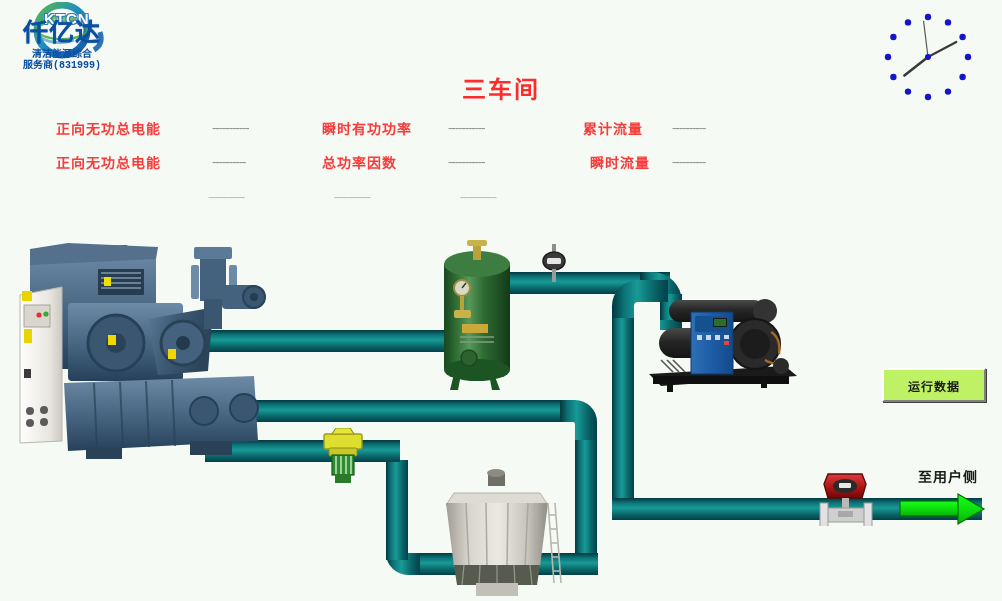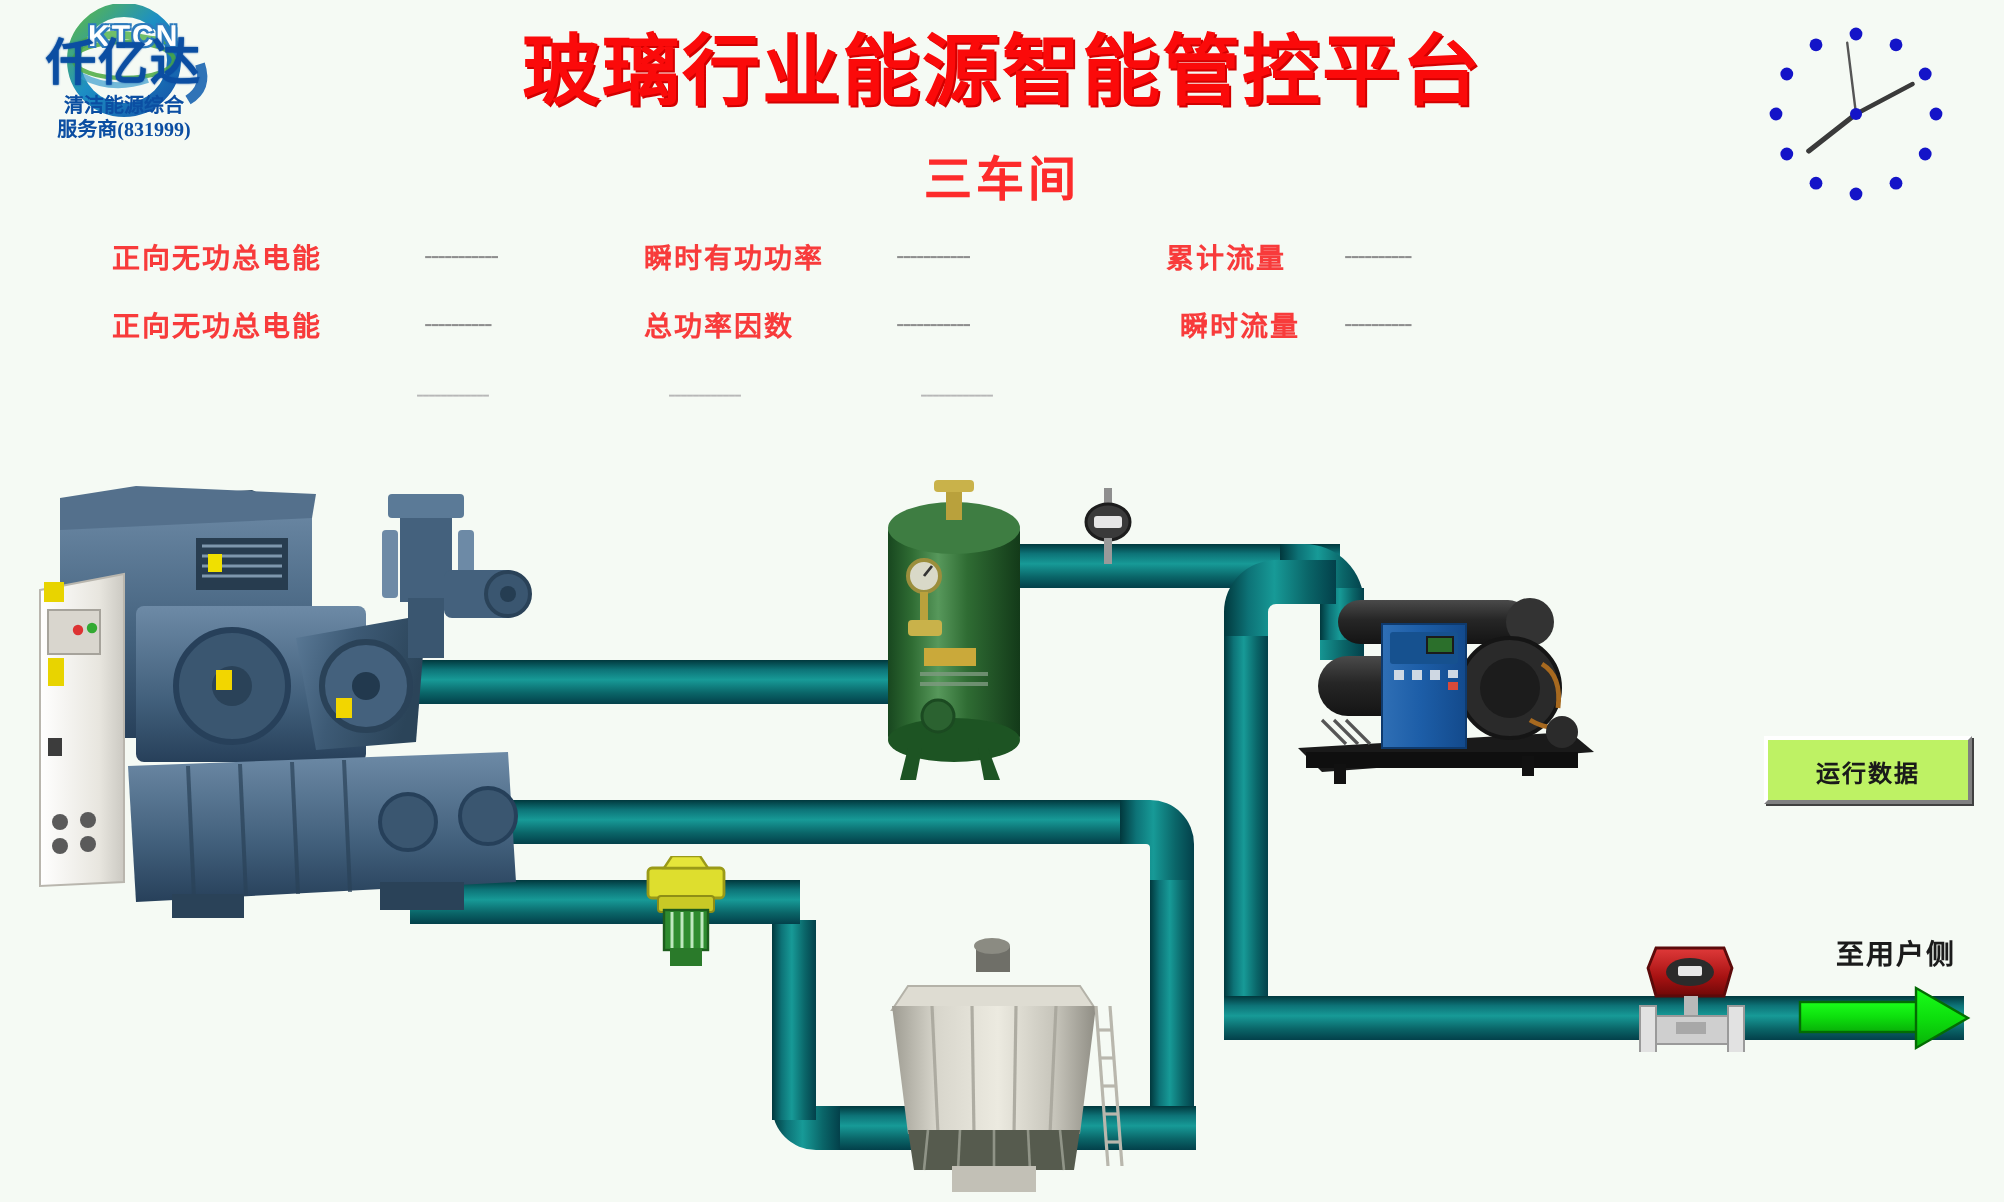--- a/index.html
+++ b/index.html
@@ -27,21 +27,21 @@
     color:#ffffff;letter-spacing:1px;
     text-shadow:1px 1px 0 #2d7bbd,-1px -1px 0 #2d7bbd,1px -1px 0 #2d7bbd,-1px 1px 0 #2d7bbd;
   }
   .logo-sub1{
     position:absolute;left:0;top:46px;width:108px;text-align:center;
     font-family:"DejaVu Sans",sans-serif;font-weight:bold;font-size:10px;
     color:#0b4ea2;letter-spacing:0px;line-height:1.15;
   }
   .logo-sub2{
     position:absolute;left:0;top:58px;width:108px;text-align:center;
-    font-family:Liberation Serif, serif;font-weight:bold;font-size:10px;
+    font-family:Liberation Mono, monospace;font-weight:bold;font-size:10px;
     color:#0b4ea2;line-height:1.15;
   }
 
   
   .main-title{
     position:absolute;left:0;top:4px;width:1002px;text-align:center;
     font-family:"DejaVu Sans",sans-serif;font-weight:bold;font-size:39px;
     color:#fb0a0a;letter-spacing:1px;
     text-shadow:1px 1px 0 #d30000;
   }
@@ -103,21 +103,20 @@
       <path d="M30 22 Q44 12 62 17 Q74 20 80 16" fill="none" stroke="#4fb045" stroke-width="4" opacity="0.8"></path>
       <path d="M33 36 Q48 44 66 38" fill="none" stroke="#3b9ccd" stroke-width="3" opacity="0.7"></path>
       <path d="M92 30 Q96 42 86 48" fill="none" stroke="#1a64b0" stroke-width="5" opacity="0.9"></path>
     </svg>
     <div class="logo-ktcn">KTCN</div>
     <div class="logo-cn">仟亿达</div>
     <div class="logo-sub1">清洁能源综合</div>
     <div class="logo-sub2">服务商(831999)</div>
   </div>
 
-  <div class="main-title">玻璃行业能源智能管控平台</div>
   <div class="sub-title">三车间</div>
 
   <div class="clock">
     <svg width="104" height="100" viewBox="0 0 104 100">
       <g id="clock-dots">
           <circle cx="52.0" cy="11.0" r="3.2" fill="#1414c8"></circle>
           <circle cx="72.0" cy="16.4" r="3.2" fill="#1414c8"></circle>
           <circle cx="86.6" cy="31.0" r="3.2" fill="#1414c8"></circle>
           <circle cx="92.0" cy="51.0" r="3.2" fill="#1414c8"></circle>
           <circle cx="86.6" cy="71.0" r="3.2" fill="#1414c8"></circle>

